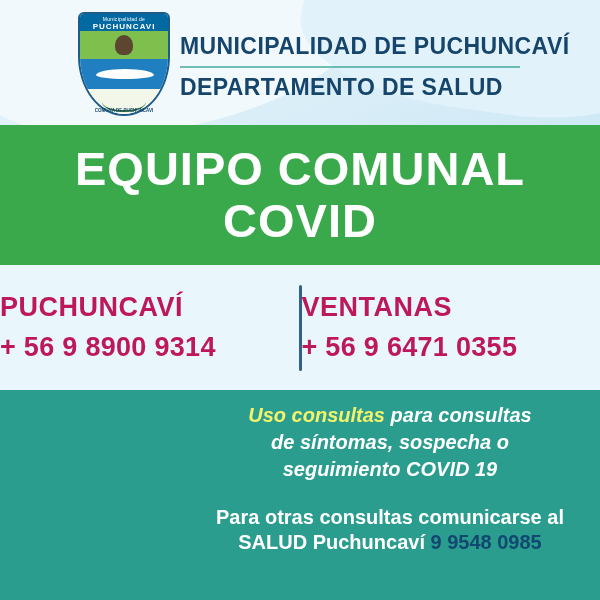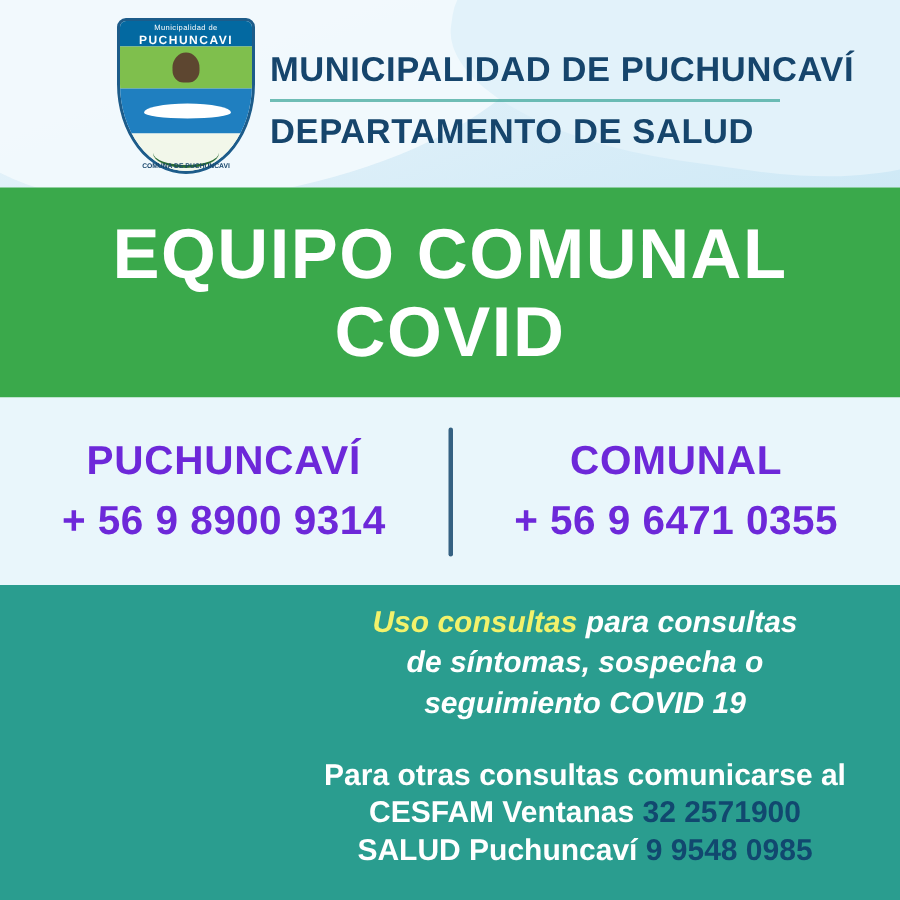--- a/index.html
+++ b/index.html
@@ -104,21 +104,21 @@
     line-height:52px;text-align:center;
   }
 
   
   .phones{
     position:absolute;left:0;top:265px;width:600px;height:125px;
     background:#e9f6fb;
     display:flex;align-items:center;
   }
   .phones .col{
-    flex:1;text-align:center;color:#6d28d9;
+    flex:1;text-align:left;color:#be185d;
   }
   .phones .city{font-size:27px;font-weight:bold;letter-spacing:.5px;}
   .phones .num{font-size:27px;font-weight:bold;margin-top:9px;letter-spacing:.3px;}
   .phones .divider{
     width:3px;height:86px;background:#15466c;opacity:.85;border-radius:2px;
   }
 
   
   .teal{
     position:absolute;left:0;top:390px;width:600px;height:210px;
@@ -171,37 +171,34 @@
     <div class="t2">COVID</div>
   </div>
 
   <div class="phones">
     <div class="col">
       <div class="city">PUCHUNCAVÍ</div>
       <div class="num">+ 56 9 8900 9314</div>
     </div>
     <div class="divider"></div>
     <div class="col">
-      <div class="city">COMUNAL</div>
+      <div class="city">VENTANAS</div>
       <div class="num">+ 56 9 6471 0355</div>
     </div>
   </div>
 
   <div class="teal">
 
     <div class="uso">
       <span class="hl">Uso consultas</span><span class="it"> para consultas</span><br>
       <span class="it">de síntomas, sospecha o</span><br>
       <span class="it">seguimiento COVID 19</span>
     </div>
 
     <div class="otras">
       <div>Para otras consultas comunicarse al</div>
       <div>
-        <span>CESFAM Ventanas </span><span class="blue">32 2571900</span>
-      </div>
-      <div>
         <span>SALUD Puchuncaví </span><span class="blue">9 9548 0985</span>
       </div>
     </div>
   </div>
 
 </div>
 
 </body></html>

